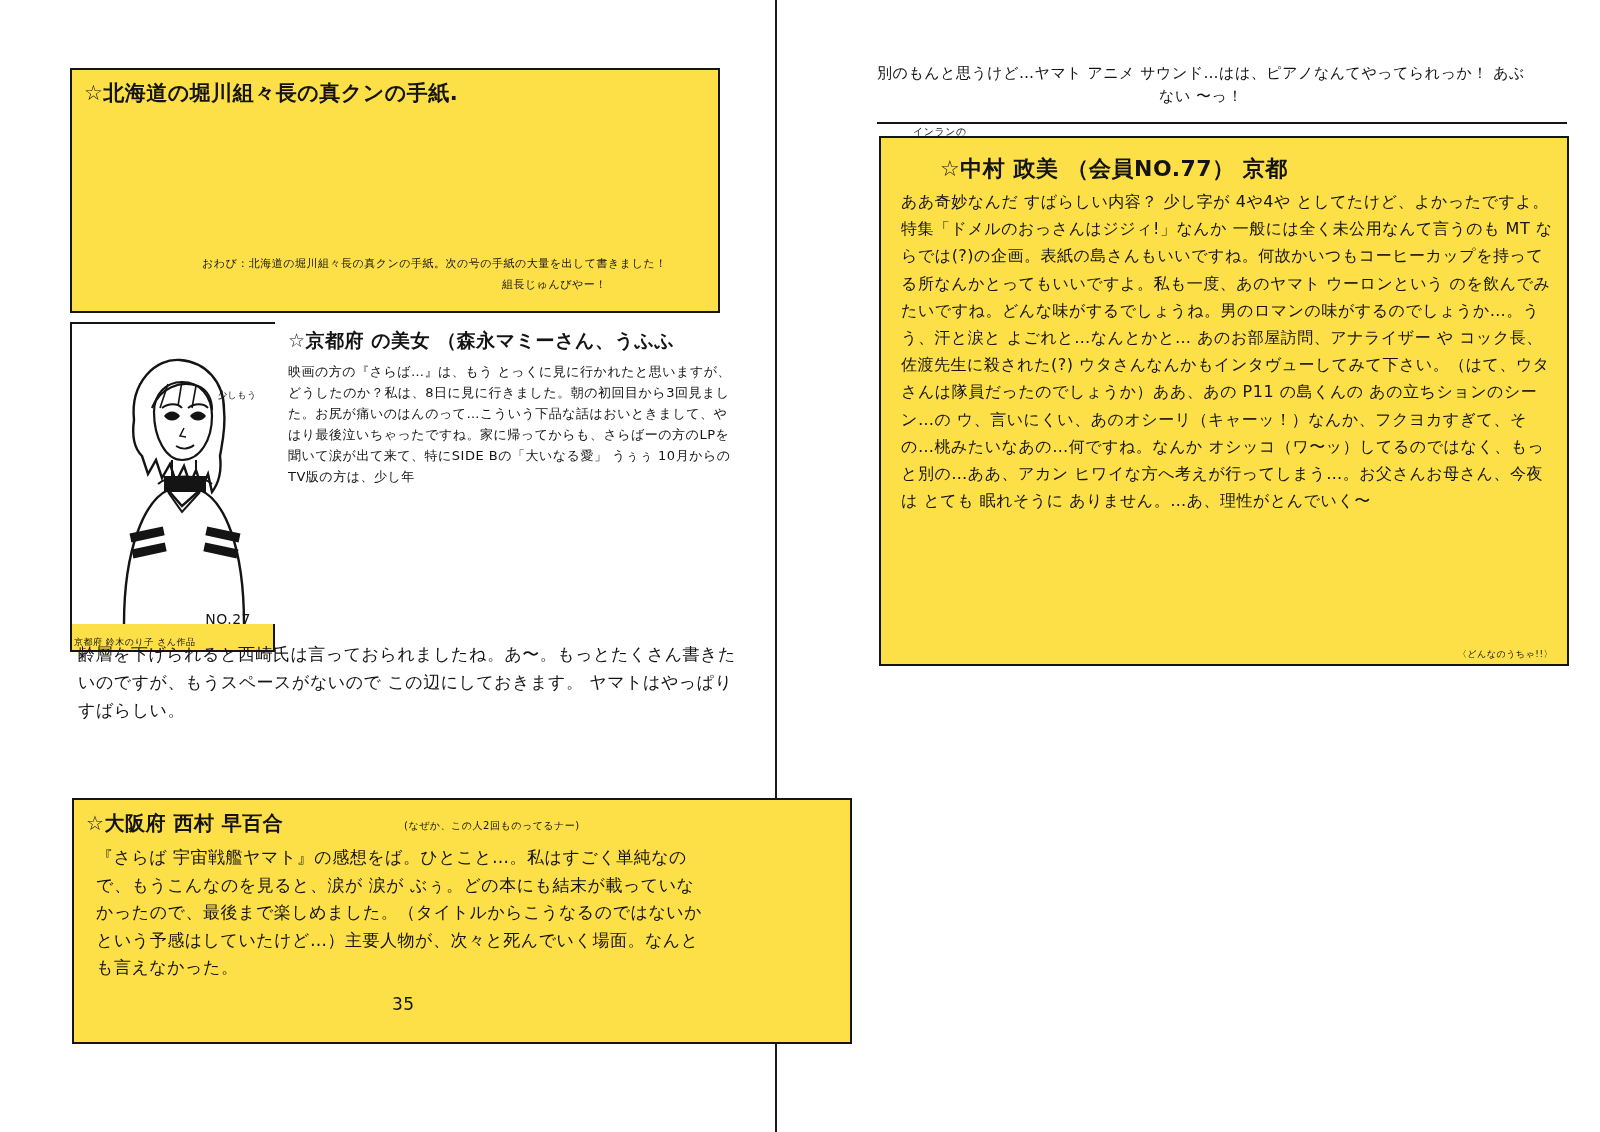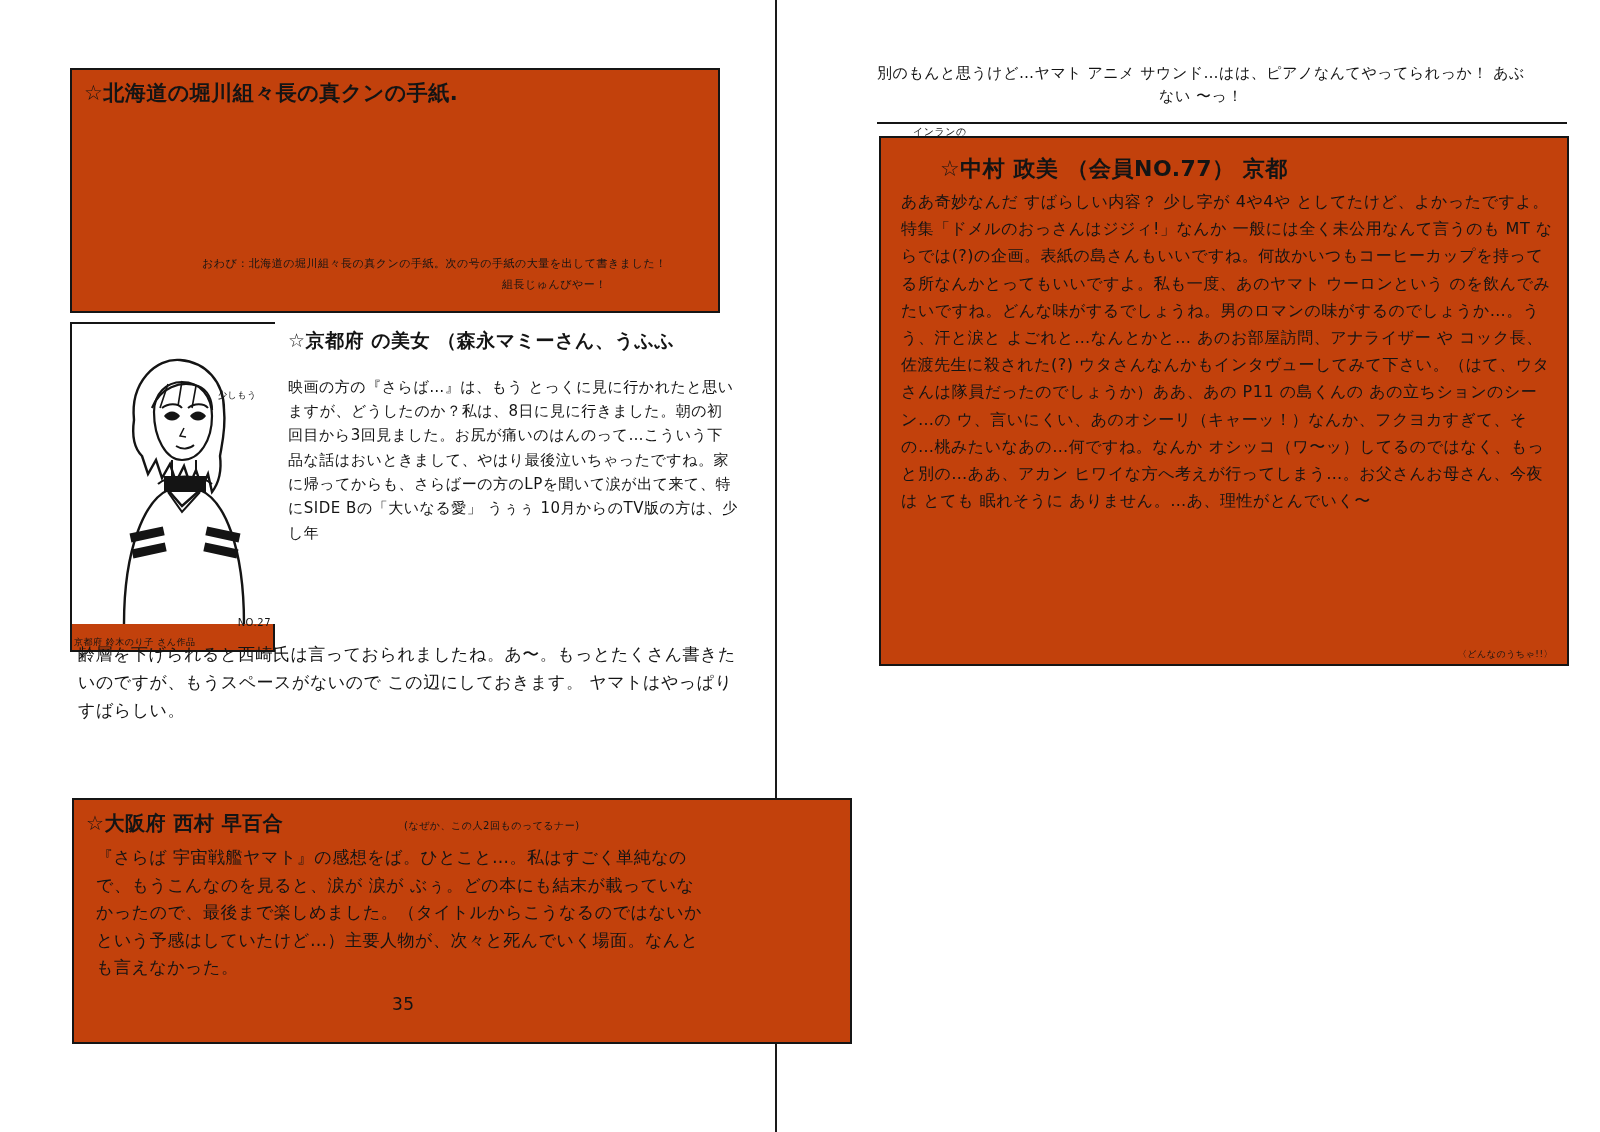--- a/index.html
+++ b/index.html
@@ -8,38 +8,38 @@
   .page{position:absolute;top:0;left:0;width:1600px;height:1132px;}
   
   .gutter{position:absolute;left:775px;top:0;width:2px;height:1132px;background:#1a1a1a;}
   .sheet{position:absolute;top:0;height:1132px;}
   .sheet.left{left:0;width:775px;}
   .sheet.right{left:777px;width:823px;}
 
   
   .hw{font-family:"DejaVu Sans","Liberation Sans",sans-serif;
       color:#141414;line-height:1.52;letter-spacing:.5px;}
-  .box{position:absolute;border:2px solid #151515;box-sizing:border-box;background:#c2410c;}
+  .box{position:absolute;border:2px solid #151515;box-sizing:border-box;background:#fde047;}
   .boxline{position:absolute;background:#151515;}
 
   
   #l-box1{left:70px;top:68px;width:650px;height:245px;}
   #l-box1 .t{position:absolute;left:12px;top:8px;font-size:21px;font-weight:bold;}
   #l-box1 .body{position:absolute;left:28px;top:44px;width:605px;font-size:18px;}
   #l-box1 .ps{position:absolute;left:130px;top:186px;width:500px;font-size:11px;}
   #l-box1 .sig{position:absolute;left:430px;top:207px;font-size:11px;}
 
   #l-portrait{left:70px;top:322px;width:205px;height:330px;}
   #l-portrait .cap{position:absolute;left:2px;bottom:2px;width:200px;font-size:9px;line-height:1.25;}
-  #l-portrait .num{position:absolute;right:2px;bottom:20px;font-size:10px;}
+  #l-portrait .num{position:absolute;right:22px;bottom:20px;font-size:14px;}
   .face{position:absolute;left:0;top:0;width:205px;height:300px;}
 
   #l-sec2{position:absolute;left:288px;top:326px;width:450px;}
   #l-sec2 .t{font-size:19px;font-weight:bold;}
-  #l-sec2 .body{font-size:15px;margin-top:20px;line-height:1.62;}
+  #l-sec2 .body{font-size:13px;margin-top:6px;line-height:1.62;}
   #l-sec2 .anno{position:absolute;left:-70px;top:64px;font-size:9px;line-height:1.2;}
   #l-sec2-cont{position:absolute;left:78px;top:640px;width:660px;font-size:17px;line-height:1.66;}
 
   #l-box3{left:72px;top:798px;width:780px;height:246px;}
   #l-box3 .t{position:absolute;left:12px;top:8px;font-size:20px;font-weight:bold;}
   #l-box3 .tn{position:absolute;left:330px;top:18px;font-size:10px;}
   #l-box3 .body{position:absolute;left:22px;top:44px;width:610px;font-size:17px;line-height:1.62;}
   #l-pagenum{position:absolute;left:392px;top:992px;font-size:17px;}
 
   

